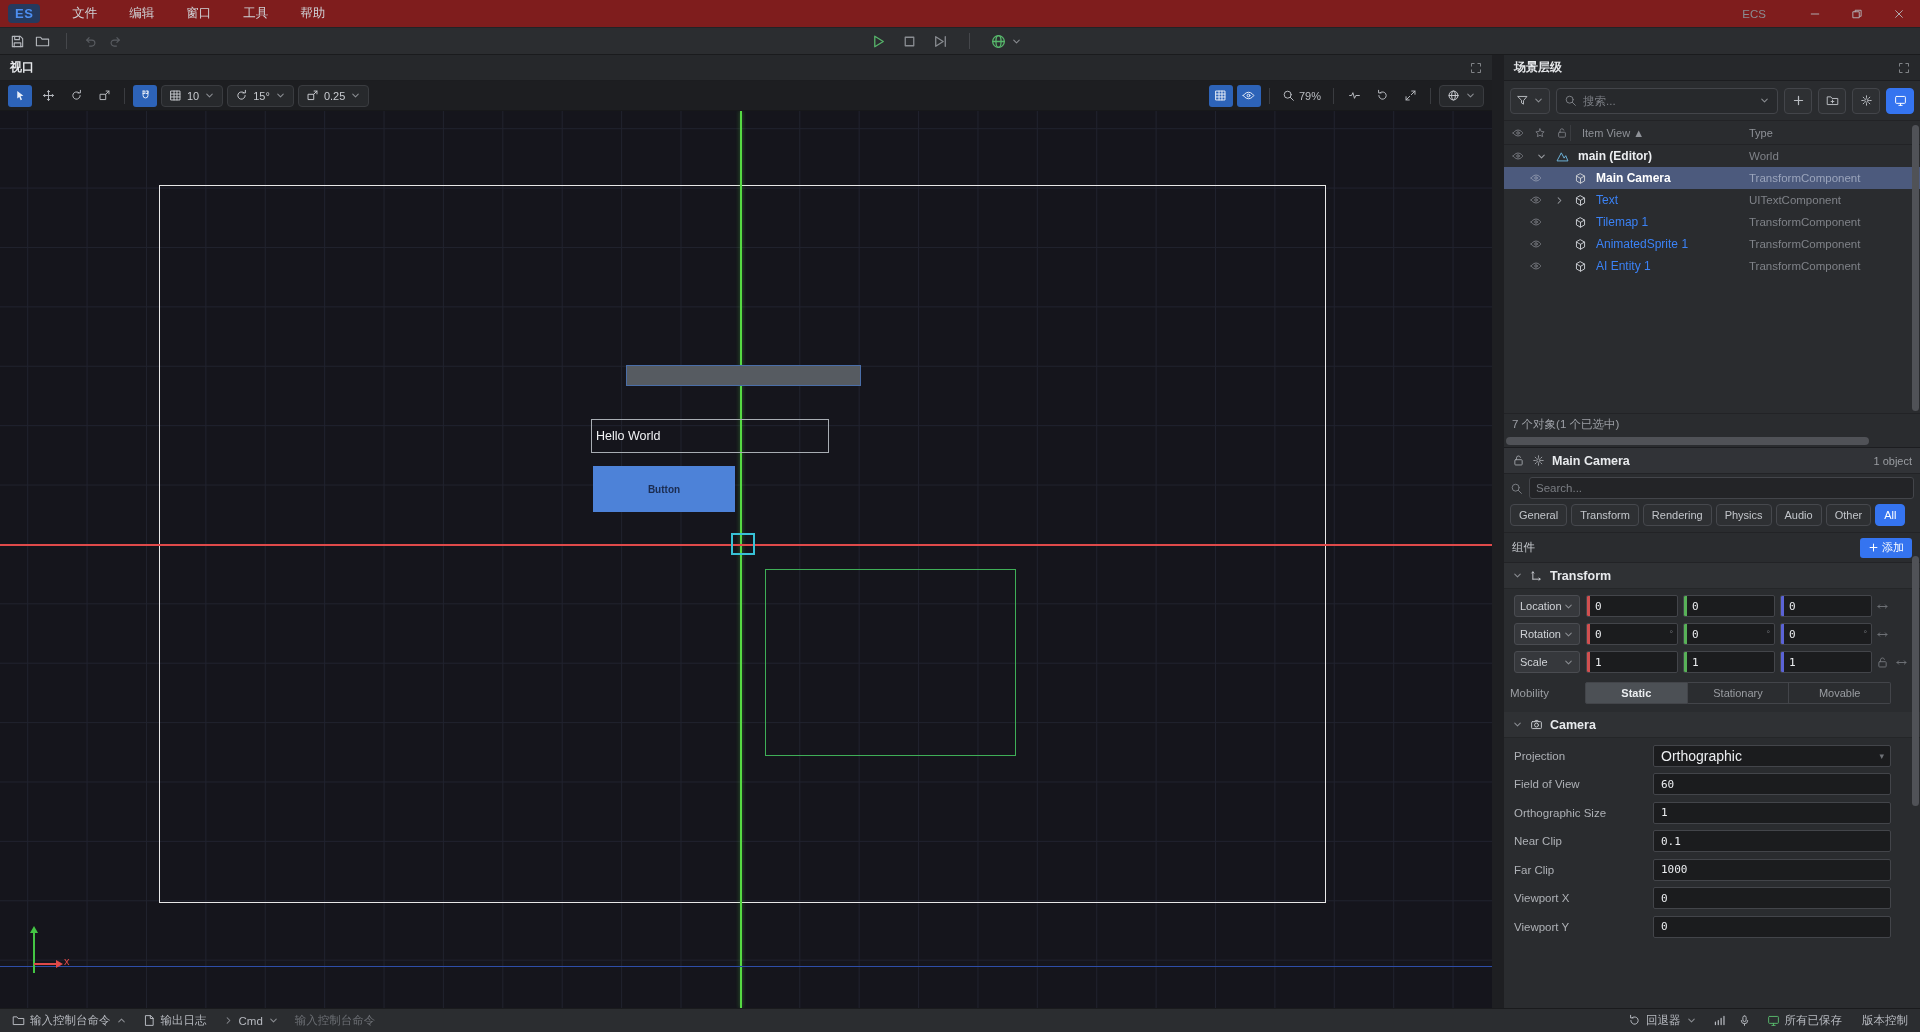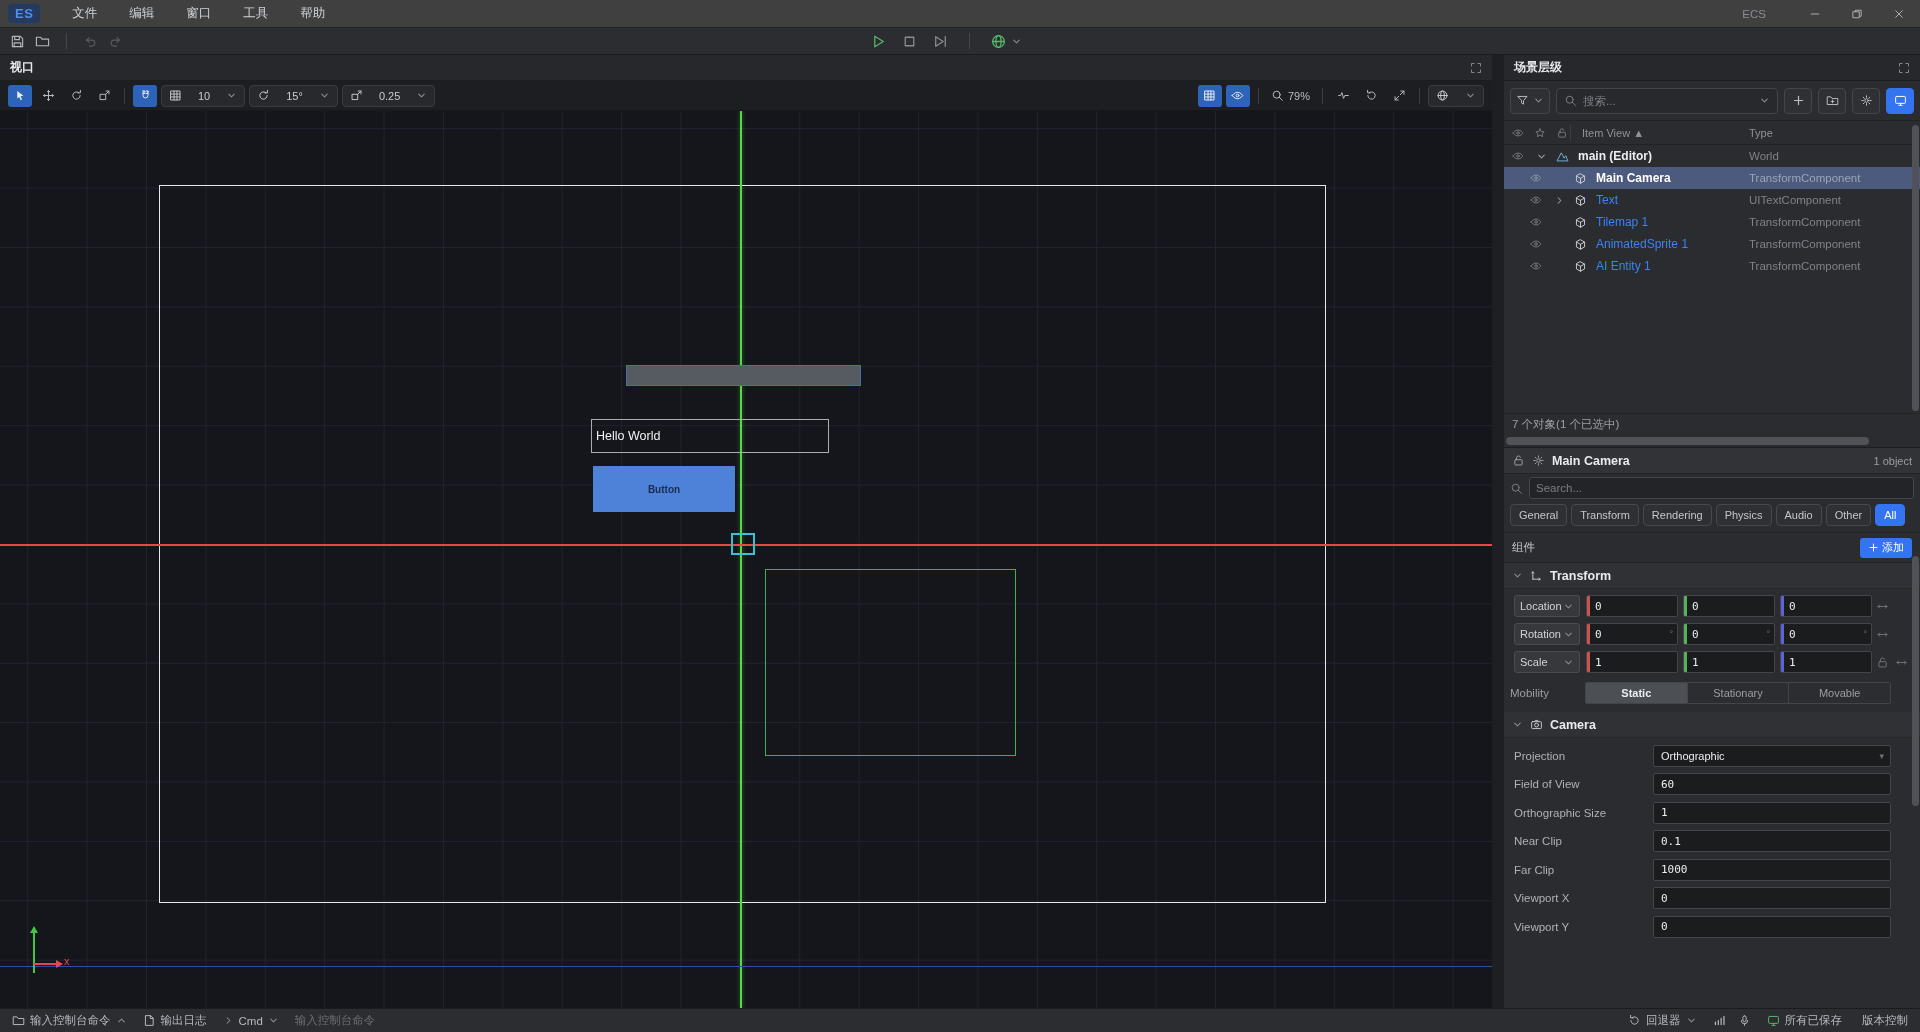--- a/index.html
+++ b/index.html
@@ -3,21 +3,21 @@
 <meta charset="utf-8">
 <style>
   * { margin:0; padding:0; box-sizing:border-box; }
   html,body { width:1920px; height:1032px; overflow:hidden; background:#1e1f22;
     font-family:"Liberation Sans", sans-serif; color:#d5d8dc; font-size:12px; }
   .ic { display:inline-flex; width:15px; height:15px; flex:none; align-items:center; justify-content:center; }
   .ic13 { width:13px; height:13px; } .ic12 { width:12px; height:12px; } .ic11 { width:11px; height:11px; } .ic17{width:17px;height:17px;}
   svg { display:block; width:100%; height:100%; }
 
   
-  .titlebar { height:28px; background:#404040; display:flex; align-items:center; border-bottom:1px solid #222326; }
+  .titlebar { height:28px; background:#7f1d1d; display:flex; align-items:center; border-bottom:1px solid #222326; }
   .logo { margin-left:8px; background:#253a5e; color:#4e8ff2; font-weight:bold; font-size:13px;
     padding:2px 7px; border-radius:4px; letter-spacing:0.5px; }
   .menus { display:flex; margin-left:18px; gap:4px; }
   .menu-item { padding:4px 14px; color:#cfd2d6; font-size:12.5px; border-radius:4px; cursor:default; }
   .tb-right { margin-left:auto; display:flex; align-items:center; }
   .mode-label { color:#8a8d92; font-size:11.5px; margin-right:28px; }
   .winbtn { width:42px; height:28px; display:flex; align-items:center; justify-content:center; color:#b6b9bd; }
 
   
   .toolbar2 { height:27px; background:#2b2d30; display:flex; align-items:center; border-bottom:1px solid #1a1b1d; position:relative; }
@@ -35,21 +35,21 @@
 
   .panel-title { height:26px; background:#26282b; display:flex; align-items:center; padding:0 10px;
     border-bottom:1px solid #1c1d20; color:#e6e8eb; font-weight:bold; font-size:12px; }
   .panel-title .corner { margin-left:auto; color:#8a8d92; }
 
   
   .vp-toolbar { height:30px; background:#1d1e21; display:flex; align-items:center; padding:0 8px; gap:4px; border-bottom:1px solid #17181a; }
   .vbtn { height:22px; min-width:24px; padding:0 4px; display:flex; align-items:center; justify-content:center;
     border-radius:3px; color:#b9bcc1; gap:4px; }
   .vbtn.blue { background:#2d63b8; color:#e8eef8; }
-  .vpill { height:22px; padding:0 7px; display:flex; align-items:center; gap:16px; border:1px solid #3a3c40;
+  .vpill { height:22px; padding:0 7px; display:flex; align-items:center; gap:5px; border:1px solid #3a3c40;
     background:#27292c; border-radius:4px; color:#c8cbd0; font-size:11px; }
   .vsep { width:1px; height:16px; background:#3a3c40; margin:0 4px; }
   .vp-spacer { flex:1; }
   .chev { color:#8a8d92; }
 
   .vp-canvas { flex:1; position:relative; overflow:hidden; background-color:#15151c;
     background-image:linear-gradient(#20222e 1px, transparent 1px), linear-gradient(90deg,#20222e 1px, transparent 1px);
     background-size:59.4px 59.4px; background-position:27.2px 17.2px; }
   .abs { position:absolute; }
   .bounds { left:159px; top:74px; width:1167px; height:718px; border:1px solid #e8e8e8; }
@@ -134,21 +134,21 @@
     display:flex; align-items:center; justify-content:center; font-size:11px; }
   .seg div:first-child { border-left-width:1px; border-radius:2px 0 0 2px; }
   .seg div:last-child { border-radius:0 2px 2px 0; }
   .seg div.on { background:#4c5055; color:#eceef1; font-weight:bold; }
   .f-row { height:22px; margin-top:6.5px; display:flex; align-items:center; position:relative; }
   .f-row .flabel { position:absolute; left:10px; color:#aeb1b6; font-size:11.5px; }
   .fctl { position:absolute; left:149px; width:238px; height:22px; background:#1b1c1e; border:1px solid #43454a;
     border-radius:2px; display:flex; align-items:center; }
   .fctl input { flex:1; min-width:0; background:transparent; border:none; outline:none; color:#eceef1;
     font-family:"DejaVu Sans Mono", monospace; font-size:11px; padding:0 7px; }
-  .fctl.select input { font-family:"Liberation Sans", sans-serif; font-size:11px; }
+  .fctl.select input { font-family:"Liberation Sans", sans-serif; font-size:14px; }
   .fctl .dd { color:#6f7277; font-size:9px; margin-right:6px; }
 
   
   .statusbar { position:absolute; left:0; right:0; bottom:0; height:24px; background:#2b2d30; border-top:1px solid #1a1b1d;
     display:flex; align-items:center; padding:0 8px; gap:8px; font-size:11.5px; color:#b7bac0; }
   .sb-item { display:flex; align-items:center; gap:5px; padding:0 4px; }
   .sb-dim { color:#6b6e73; }
   .sb-right { margin-left:auto; display:flex; align-items:center; gap:12px;justify-content:space-between; }
 </style>
 </head>

